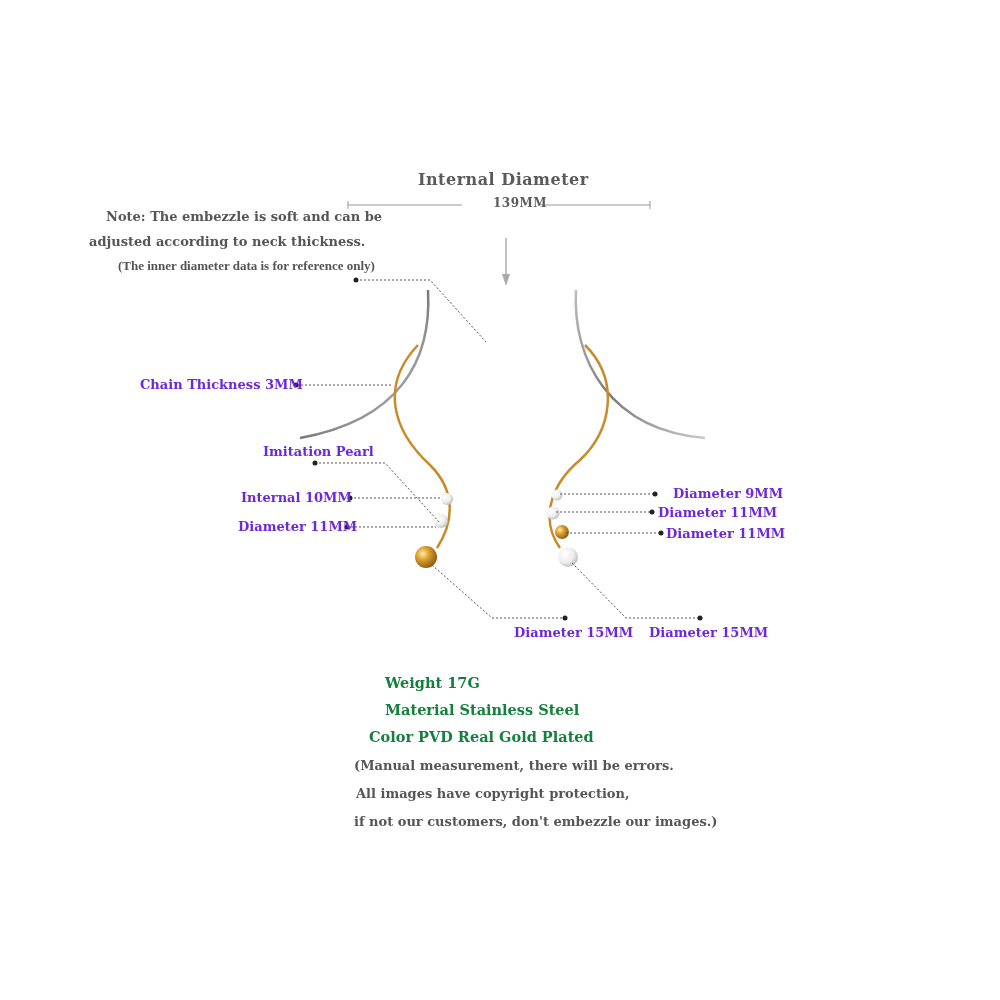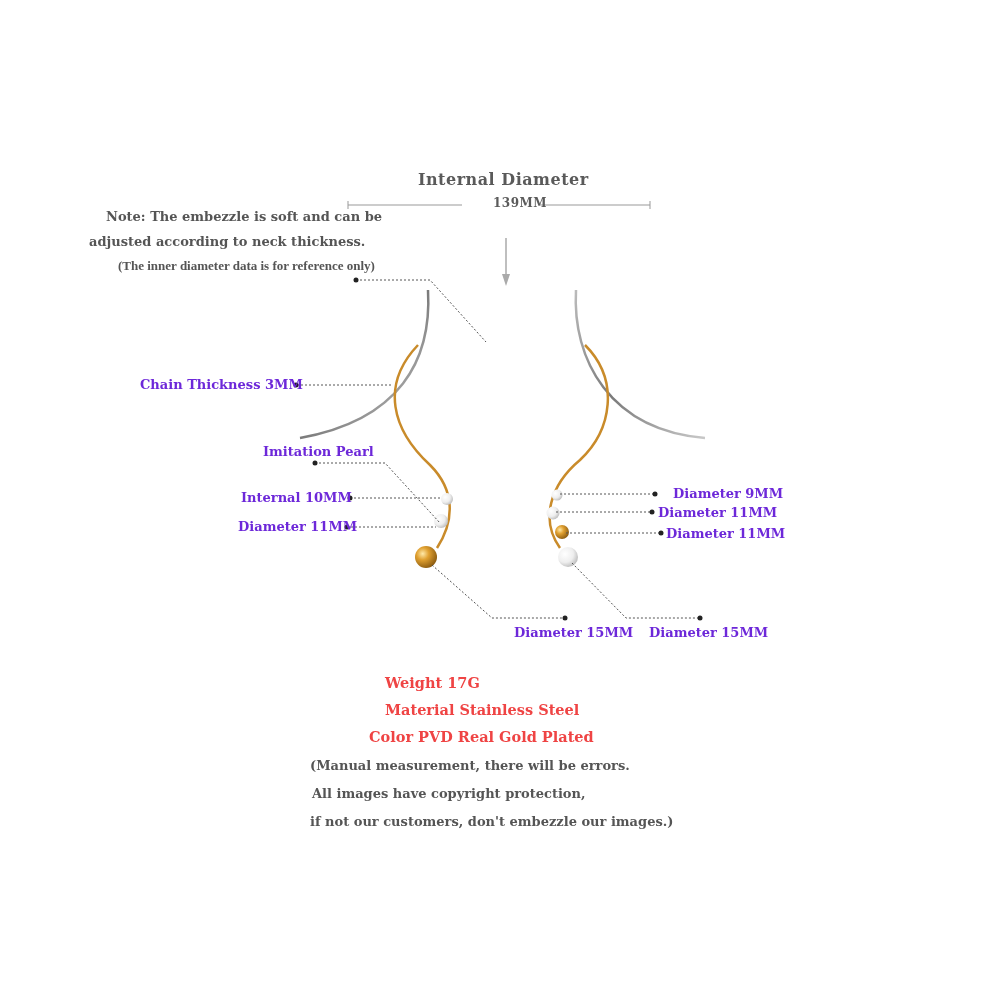--- a/index.html
+++ b/index.html
@@ -2,22 +2,22 @@
 <html><head>
 <meta charset="utf-8">
 <style>
   html, body { margin:0; padding:0; background:#ffffff; }
   body { width:1000px; height:1000px; position:relative; overflow:hidden;
          font-family:"DejaVu Serif", serif; color:#555555; }
   .txt { position:absolute; white-space:nowrap; font-weight:bold; }
   .title { font-size:16px; letter-spacing:0.5px; color:#5a5a5a; }
   .note { font-size:13px; color:#555; }
   .lbl { font-size:13px; color:#6d28d9; }
-  .spec { font-size:14.5px; color:#ef4444; }
-  .disc { font-size:13px; color:#555; }
+  .spec { font-size:14.5px; color:#15803d; }
+  .disc { font-size:13px; color:#555;margin-left:44px; }
   svg.diagram { position:absolute; left:0; top:0; }
 </style>
 </head>
 <body>
 
 <svg class="diagram" width="1000" height="1000" viewBox="0 0 1000 1000">
   <defs>
     <radialGradient id="goldBall" cx="35%" cy="35%" r="70%">
       <stop offset="0%" stop-color="#ffe9a8"></stop>
       <stop offset="40%" stop-color="#e0a030"></stop>

